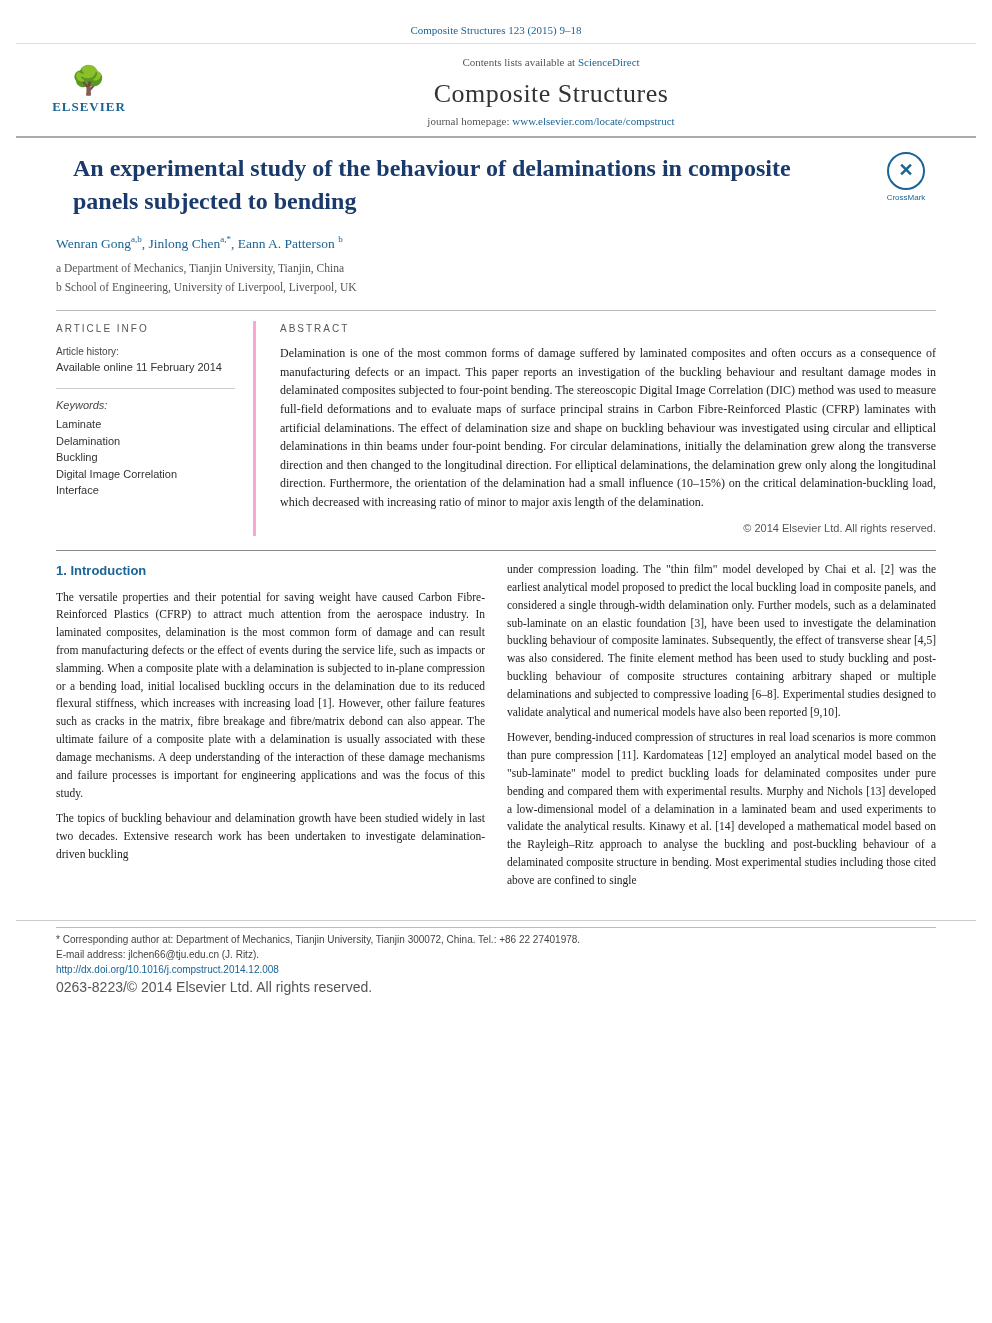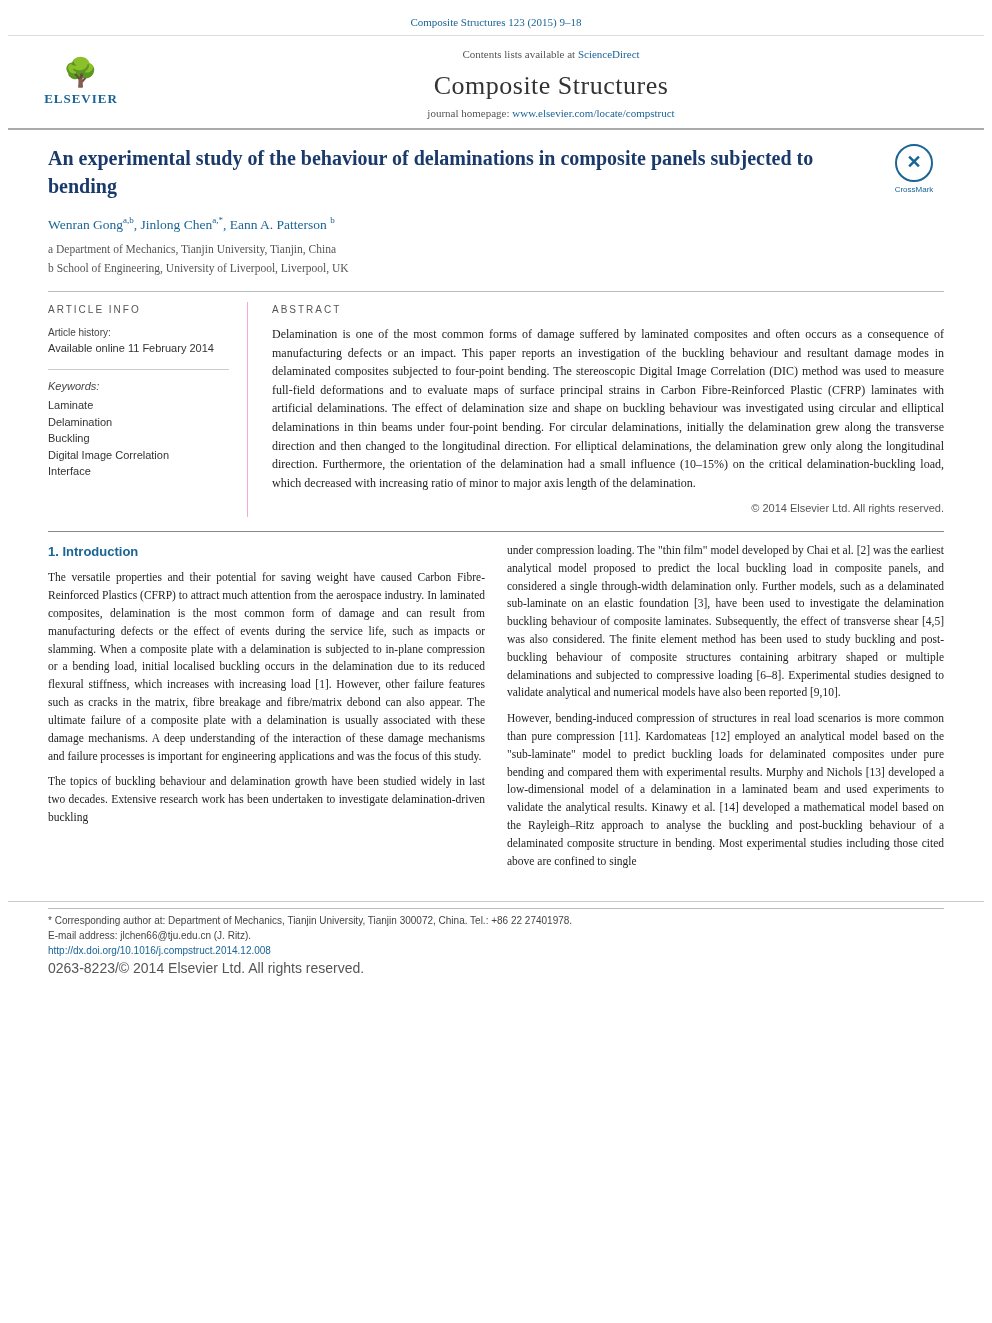--- a/index.html
+++ b/index.html
@@ -8,21 +8,21 @@
       background: #fff;
       color: #000;
       width: 992px;
       min-height: 1323px;
       font-size: 13px;
       line-height: 1.5;
     }
     .page {
       width: 992px;
       background: #fff;
-      padding: 8px;
+      padding: 16px;
     }
     
     .journal-ref-bar {
       text-align: center;
       font-size: 11px;
       color: #1a6496;
       padding: 6px 0 4px 0;
       border-bottom: 1px solid #ddd;
     }
     
@@ -104,27 +104,28 @@
       height: 40px;
       position: relative;
       margin-top: 3px;
     }
     
     .main-content {
       padding: 14px 40px 14px 40px;
     }
     
     .paper-title {
-      font-size: 20px;
+      font-size: 24px;
       font-weight: bold;
       color: #1a3a6b;
       line-height: 1.4;
       margin-bottom: 14px;
       padding-right: 80px;
       position: relative;
+      margin-left: 17px;
     }
     .crossmark {
       position: absolute;
       right: 0;
       top: 0;
       width: 60px;
       text-align: center;
     }
     .crossmark-icon {
       width: 38px;
@@ -172,21 +173,21 @@
     }
     
     .two-col-section {
       display: flex;
       gap: 24px;
       margin-top: 10px;
     }
     .article-info {
       width: 200px;
       flex-shrink: 0;
-      border-right: 1px solid #f9a8d4;
+      border-right: 3px solid #f9a8d4;
       padding-right: 18px;
     }
     .article-info .section-label {
       font-size: 10px;
       letter-spacing: 2px;
       text-transform: uppercase;
       color: #555;
       font-family: Arial, sans-serif;
       margin-bottom: 8px;
     }

